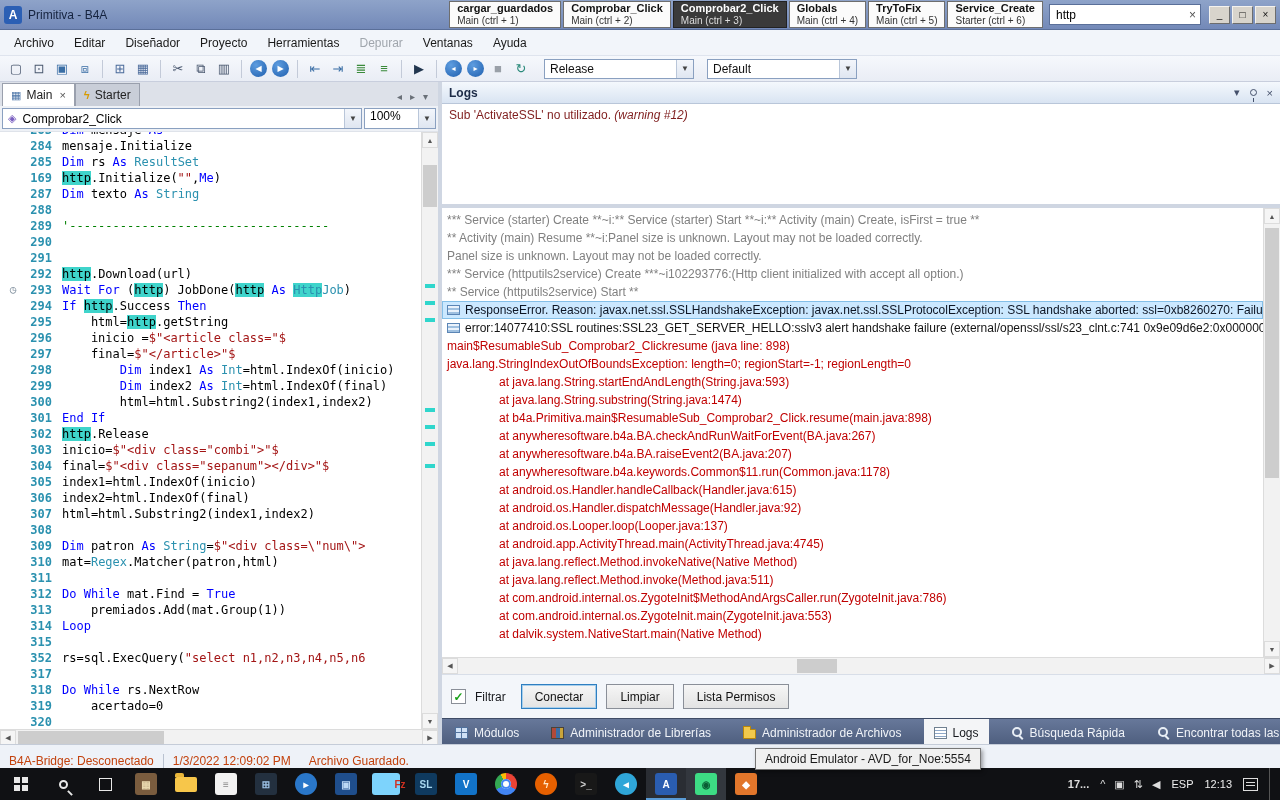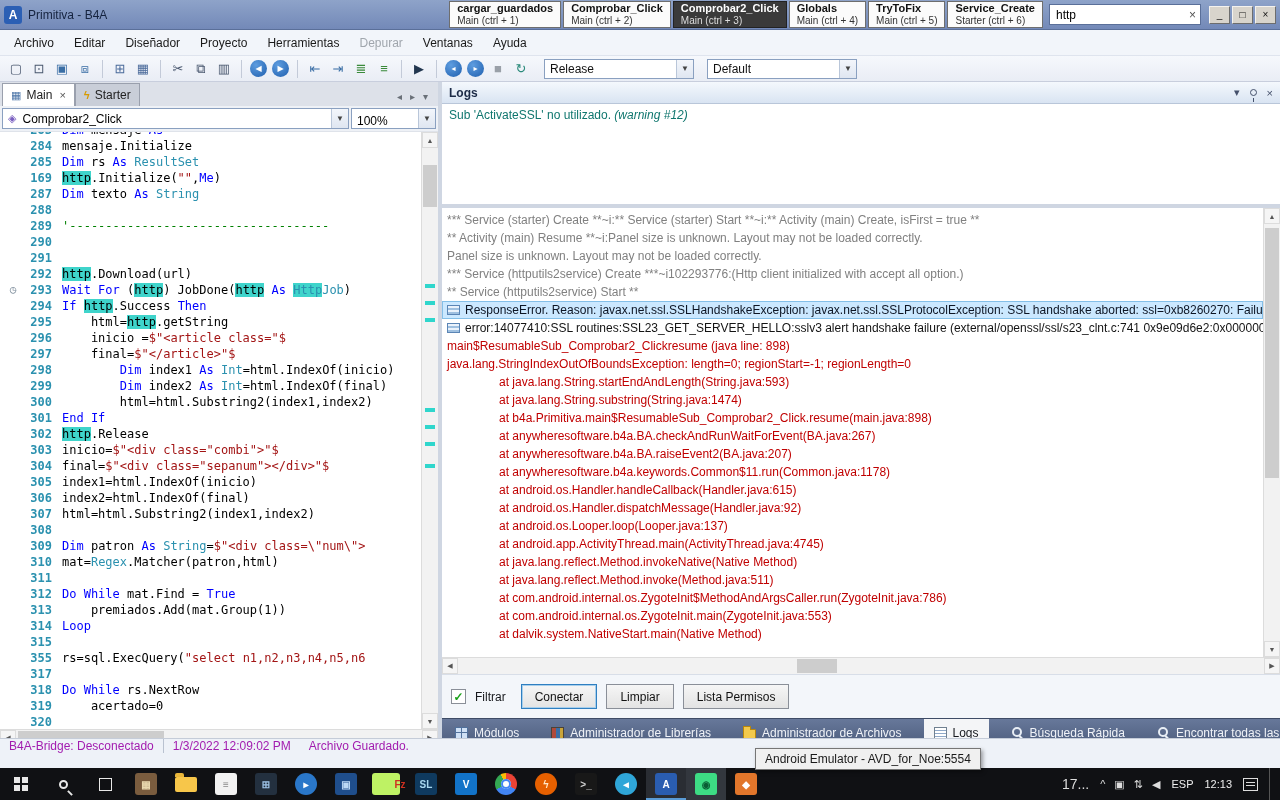--- a/index.html
+++ b/index.html
@@ -68,22 +68,22 @@
 
   
   .modrow{height:26px;flex:none;display:flex;align-items:center;background:#eef1f6;
     padding:2px;gap:2px;border-bottom:1px solid #dfe3ea;}
   .combo{flex:1;height:21px;background:#fff;border:1px solid #8aa0c0;display:flex;
     align-items:center;padding-left:5px;gap:6px;font-size:12px;min-width:0;}
   .combo .cicon{color:#7a5fc0;font-size:11px;}
   .combo .arr,.zoom .arr{margin-left:auto;width:17px;height:100%;border-left:1px solid #b9c6d9;
     background:linear-gradient(#f3f6fb,#dfe6f1);display:flex;align-items:center;
     justify-content:center;font-size:8px;color:#444;flex:none;}
-  .zoom{width:85px;flex:none;height:21px;background:#fff;border:1px solid #8aa0c0;
-    display:flex;align-items:flex-end;padding-left:5px;font-size:12px;}
+  .zoom{width:72px;flex:none;height:21px;background:#fff;border:1px solid #8aa0c0;
+    display:flex;align-items:flex-start;padding-left:5px;font-size:12px;}
 
   
   .codewrap{flex:1;display:flex;overflow:hidden;min-height:0;}
   .codelines{flex:1;overflow:hidden;padding-top:1px;}
   .cline{display:flex;height:16px;font:12px/16px "DejaVu Sans Mono",monospace;white-space:pre;}
   .cline.clip{margin-top:-11px;}
   .gut{width:26px;flex:none;color:#7a8a99;font-size:11px;text-align:center;}
   .lnum{width:36px;flex:none;text-align:right;padding-right:10px;color:#2b91af;font-weight:bold;}
   .ctext{flex:1;overflow:hidden;}
   .tk-k{color:#0000ff;} .tk-t{color:#2b91af;} .tk-s{color:#a31515;}
@@ -107,21 +107,21 @@
 
   
   .lhead{height:22px;flex:none;background:linear-gradient(#f4f8fd,#d9e4f2);
     border-bottom:1px solid #b9c6d9;display:flex;align-items:center;padding:0 7px;
     font-size:12px;font-weight:bold;color:#1c2b47;}
   .lhicons{margin-left:auto;display:flex;gap:10px;align-items:center;font-weight:normal;color:#44506b;}
   .lhico{font-size:11px;}
   .pin{width:7px;height:7px;border:1.5px solid #44506b;border-radius:50%;position:relative;display:inline-block;}
   .pin::after{content:'';position:absolute;left:2px;top:8px;width:1.5px;height:4px;background:#44506b;}
   .warnbox{height:100px;flex:none;background:#fff;padding:4px 7px;overflow:hidden;}
-  .warntext{color:#0f766e;font-size:12px;}
+  .warntext{color:#7f1d1d;font-size:12px;}
   .warntext .wsuf{font-style:italic;}
   .hsplit{height:4px;flex:none;background:#cfd6e2;cursor:ns-resize;}
   .logarea{flex:1;display:flex;overflow:hidden;min-height:0;}
   .loglist{flex:1;overflow:hidden;padding-top:3px;min-width:0;}
   .lrow{display:flex;align-items:center;height:18px;font-size:12px;white-space:nowrap;
     padding-left:5px;gap:5px;overflow:hidden;}
   .lrow.ind{padding-left:57px;}
   .lrow.info .ltext{color:#808080;}
   .lrow.red .ltext{color:#c00000;}
   .lrow.plain .ltext{color:#141414;}
@@ -155,22 +155,22 @@
     background:#f2c94c;border:1px solid #b8860b;border-bottom:none;}
   .pic-doc{background:#fff;border:1px solid #708090;
     background-image:repeating-linear-gradient(#fff 0 2px,#8fa8c8 2px 3px);}
   .pic-mag{width:13px;height:13px;}
   .pic-mag::before{content:'';position:absolute;left:1px;top:1px;width:6px;height:6px;
     border:2px solid #e8eef5;border-radius:50%;}
   .pic-mag::after{content:'';position:absolute;left:9px;top:9px;width:2px;height:5px;
     background:#e8eef5;transform:rotate(-45deg);}
 
   
-  .statusbar{position:absolute;left:0;right:0;bottom:32px;height:30px;background:#eef2f8;
-    border-top:1px solid #c5ccd8;display:flex;align-items:flex-start;font-size:12px;color:#a21caf;}
+  .statusbar{position:absolute;left:0;right:0;bottom:32px;height:24px;background:#eef2f8;
+    border-top:1px solid #c5ccd8;display:flex;align-items:flex-end;font-size:12px;color:#c2410c;}
   .ssec{padding:0 9px;white-space:nowrap;}
   .ssep{width:1px;height:14px;background:#b9c2d0;}
 
   
   .tooltip{position:absolute;left:755px;top:748px;z-index:50;background:#f0f0f0;
     border:1px solid #767676;padding:3px 9px;font-size:12px;color:#1a1a1a;
     box-shadow:2px 2px 4px rgba(0,0,0,.35);white-space:nowrap;}
 
   
   .taskbar{position:absolute;left:0;right:0;bottom:0;height:32px;background:#101114;
@@ -192,21 +192,21 @@
   .tico{width:22px;height:22px;border-radius:3px;display:flex;align-items:center;
     justify-content:center;font-size:10px;font-weight:bold;}
   .tfolder{width:22px;height:15px;background:#f7c64a;border-radius:2px;position:relative;}
   .tfolder::before{content:'';position:absolute;top:-4px;left:0;width:9px;height:4px;
     background:#e9b63a;border-radius:2px 2px 0 0;}
   .tchrome{width:22px;height:22px;border-radius:50%;position:relative;
     background:conic-gradient(#ea4335 0 120deg,#4285f4 120deg 240deg,#34a853 240deg 330deg,#fbbc05 330deg);}
   .tchrome::after{content:'';position:absolute;inset:6px;border-radius:50%;
     background:#fff;box-shadow:inset 0 0 0 2px #4285f4;}
   .tray{margin-left:auto;display:flex;align-items:center;gap:11px;padding-right:5px;color:#eee;}
-  .traytext{font-size:14px;color:#ddd;}
+  .traytext{font-size:11px;color:#ddd;font-weight:bold;}
   .trayicons{display:flex;gap:9px;align-items:center;}
   .trico{color:#ddd;font-size:11px;}
   .lang{font-size:11px;}
   .clock{font-size:11px;}
   .notif{width:15px;height:13px;border:1px solid #ddd;position:relative;}
   .notif::after{content:'';position:absolute;left:2px;top:3px;right:2px;height:6px;
     background:repeating-linear-gradient(#ddd 0 1px,transparent 1px 3px);}
   .peek{width:6px;height:32px;border-left:1px solid #555;}
 </style>
 </head>
@@ -362,21 +362,21 @@
           <div class="cline"><span class="gut"></span><span class="lnum">306</span><span class="ctext"><span class="tk-p">index2=html.IndexOf(final)</span></span></div>
           <div class="cline"><span class="gut"></span><span class="lnum">307</span><span class="ctext"><span class="tk-p">html=html.Substring2(index1,index2)</span></span></div>
           <div class="cline"><span class="gut"></span><span class="lnum">308</span><span class="ctext"></span></div>
           <div class="cline"><span class="gut"></span><span class="lnum">309</span><span class="ctext"><span class="tk-k">Dim </span><span class="tk-p">patron </span><span class="tk-k">As </span><span class="tk-t">String</span><span class="tk-p">=</span><span class="tk-s">$"&lt;div class=\"num\"&gt;</span></span></div>
           <div class="cline"><span class="gut"></span><span class="lnum">310</span><span class="ctext"><span class="tk-p">mat=</span><span class="tk-t">Regex</span><span class="tk-p">.Matcher(patron,html)</span></span></div>
           <div class="cline"><span class="gut"></span><span class="lnum">311</span><span class="ctext"></span></div>
           <div class="cline"><span class="gut"></span><span class="lnum">312</span><span class="ctext"><span class="tk-k">Do While </span><span class="tk-p">mat.Find = </span><span class="tk-k">True</span></span></div>
           <div class="cline"><span class="gut"></span><span class="lnum">313</span><span class="ctext"><span class="tk-p">    premiados.Add(mat.Group(1))</span></span></div>
           <div class="cline"><span class="gut"></span><span class="lnum">314</span><span class="ctext"><span class="tk-k">Loop</span></span></div>
           <div class="cline"><span class="gut"></span><span class="lnum">315</span><span class="ctext"></span></div>
-          <div class="cline"><span class="gut"></span><span class="lnum">355</span><span class="ctext"><span class="tk-p">rs=sql.ExecQuery(</span><span class="tk-s">"select n1,n2,n3,n4,n5,n6</span></span></div>
+          <div class="cline"><span class="gut"></span><span class="lnum">352</span><span class="ctext"><span class="tk-p">rs=sql.ExecQuery(</span><span class="tk-s">"select n1,n2,n3,n4,n5,n6</span></span></div>
           <div class="cline"><span class="gut"></span><span class="lnum">317</span><span class="ctext"></span></div>
           <div class="cline"><span class="gut"></span><span class="lnum">318</span><span class="ctext"><span class="tk-k">Do While </span><span class="tk-p">rs.NextRow</span></span></div>
           <div class="cline"><span class="gut"></span><span class="lnum">319</span><span class="ctext"><span class="tk-p">    acertado=0</span></span></div>
           <div class="cline"><span class="gut"></span><span class="lnum">320</span><span class="ctext"></span></div>
         </div>
       <div class="vscroll">
         <span class="sarrow up"></span>
         <div class="vtrack">
           <div class="vthumb" style="top:3%;height:42px;"></div>
         <div class="smark" style="top: 24%;"></div>
@@ -574,21 +574,21 @@
       <div class="tapp">
         <span class="tico" style="background: rgb(35, 48, 63); color: rgb(159, 196, 232);">⊞</span>
       </div>
       <div class="tapp">
         <span class="tico" style="background: rgb(42, 119, 201); color: rgb(255, 255, 255); border-radius: 50%;">▸</span>
       </div>
       <div class="tapp">
         <span class="tico" style="background: rgb(31, 78, 140); color: rgb(188, 216, 245);">▣</span>
       </div>
       <div class="tapp">
-        <span class="tico" style="background: #bef264; color: rgb(208, 48, 32); padding-left: 28px;">Fz</span>
+        <span class="tico" style="background: #7dd3fc; color: rgb(208, 48, 32); padding-left: 28px;">Fz</span>
       </div>
       <div class="tapp">
         <span class="tico" style="background: rgb(15, 58, 95); color: rgb(168, 216, 240);">SL</span>
       </div>
       <div class="tapp">
         <span class="tico" style="background: rgb(18, 115, 200); color: rgb(255, 255, 255);">V</span>
       </div>
       <div class="tapp">
         <span class="tchrome"></span>
       </div>

